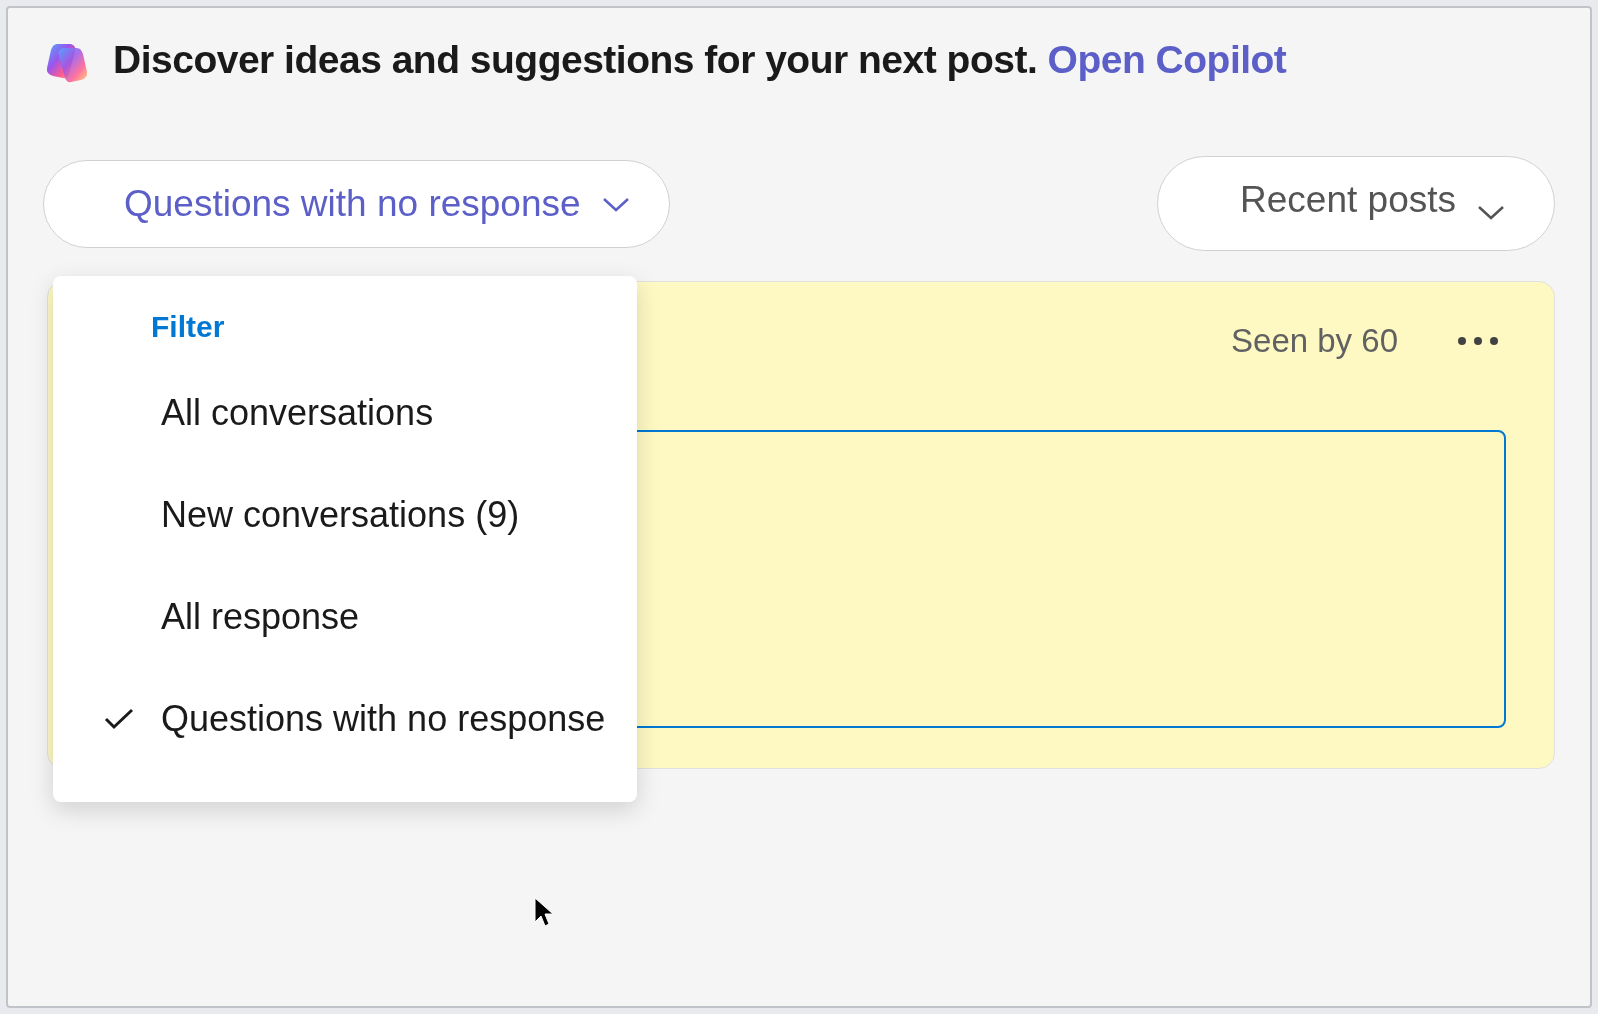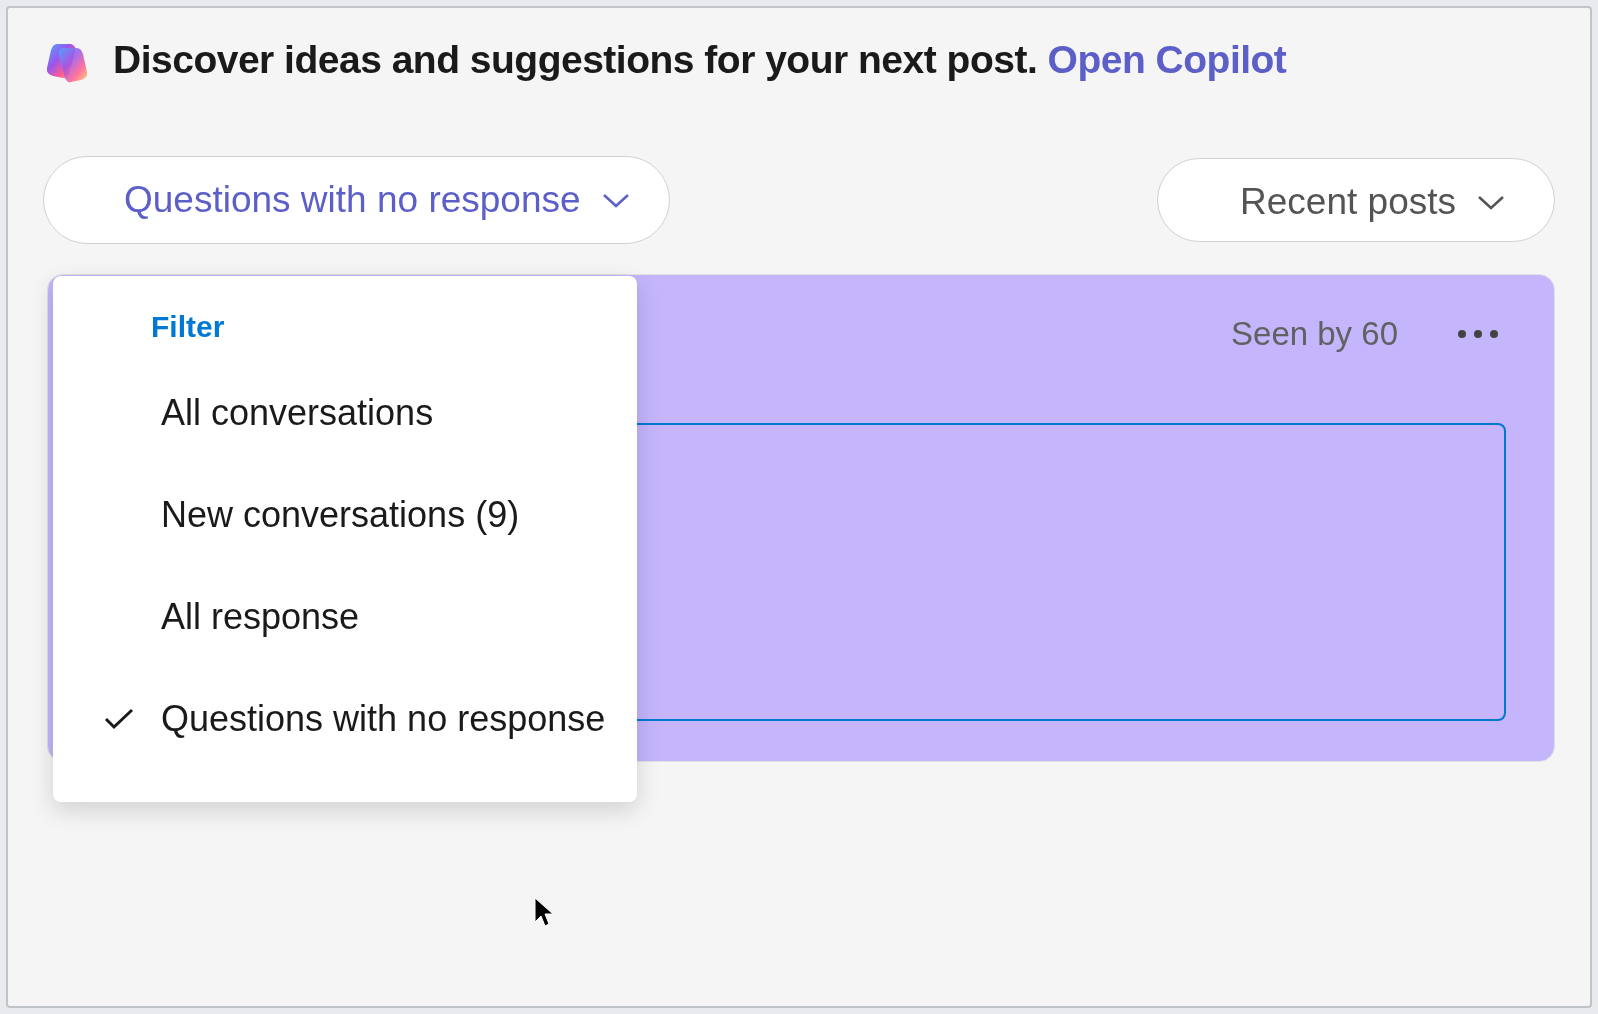--- a/index.html
+++ b/index.html
@@ -72,21 +72,22 @@
       align-items: center;
       gap: 20px;
       cursor: pointer;
     }
     
     .pill-button-left {
       padding: 22px 38px 22px 80px;
     }
     
     .pill-button-right {
-      padding: 22px 48px 18px 82px;
+      padding: 22px 48px 29px 82px;
+      align-items: flex-end;
     }
     
     .pill-text {
       font-size: 37px;
       font-weight: 400;
     }
     
     .pill-text-purple {
       color: #5b5fc7;
     }
@@ -130,21 +131,21 @@
     .dropdown-item .checkmark {
       position: absolute;
       left: 50px;
       top: 50%;
       transform: translateY(-50%);
       width: 32px;
       height: 24px;
     }
     
     .post-card {
-      background: #c4b5fd;
+      background: #fef9c3;
       border: 1.5px solid #e1e1e1;
       border-radius: 16px;
       padding: 40px 48px;
       margin-left: 4px;
     }
     
     .post-header {
       display: flex;
       justify-content: flex-end;
       align-items: center;

